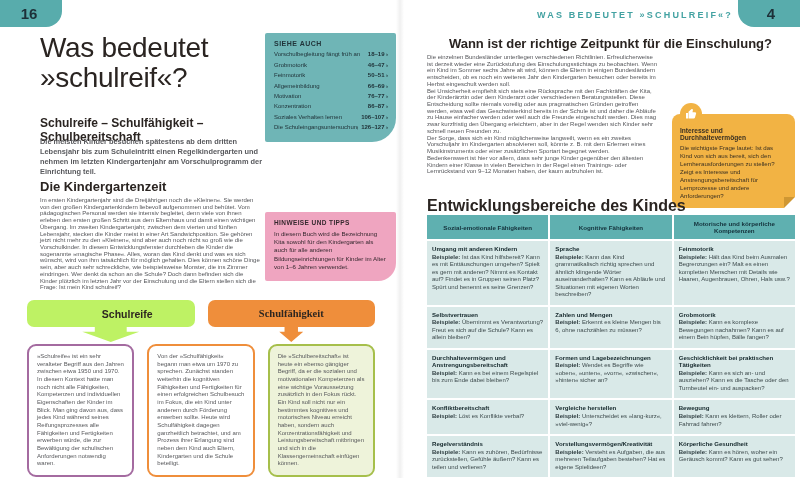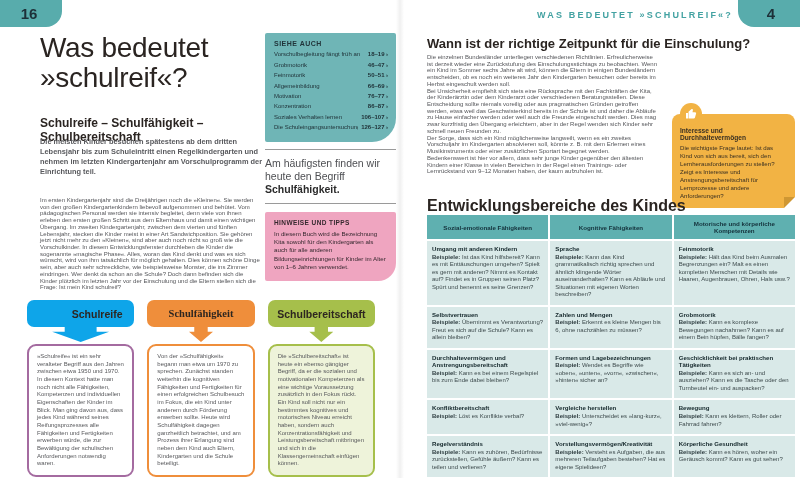--- a/index.html
+++ b/index.html
@@ -41,30 +41,30 @@
             border-radius:2px 2px 18px 2px;padding:7px 9px 10px;box-sizing:border-box;}
   .hint-title{font-size:6.5px;font-weight:bold;letter-spacing:0.4px;margin-bottom:4px;}
   .hint-body{font-size:6.2px;line-height:1.32;}
 
   .banners{position:absolute;left:27px;top:300px;width:348px;display:flex;gap:13px;}
   .banner-col{flex:1;}
   .banner{height:27px;border-radius:7px;display:flex;align-items:center;justify-content:center;
           font-size:10.5px;font-weight:bold;color:#2d2620;}
   .banner-arrow{width:24px;height:15px;margin:0 auto;
                 clip-path:polygon(22% 0,78% 0,78% 32%,100% 32%,50% 100%,0 32%,22% 32%);}
-  .b-purple{background:#0ea5e9;padding-left:33px;} .b-orange{background:#ef8e3b;font-family:Liberation Serif, serif;} .b-green{background:#a6bf4b;}
+  .b-purple{background:#bef264;padding-left:33px;} .b-orange{background:#ef8e3b;font-family:Liberation Serif, serif;} .b-green{background:#a6bf4b;}
 
   .term-boxes{position:absolute;left:27px;top:344px;width:348px;display:flex;gap:13px;}
   .term-box{flex:1;border:2px solid;border-radius:9px;background:#fff;padding:7px 8px;
             font-size:6px;line-height:1.28;color:#58595c;box-sizing:border-box;}
   .t-purple{border-color:#a46ba0;} .t-orange{border-color:#ef8e3b;}
   .t-green{border-color:#a6bf4b;background:#eef3da;}
 
   
-  .rp-heading1{position:absolute;left:427px;top:36px;width:345px;font-size:13px;font-weight:bold;color:#2a2421;}
+  .rp-heading1{position:absolute;left:427px;top:36px;width:345px;font-size:13px;font-weight:bold;color:#2a2421;text-align:right;}
   .rp-flow{position:absolute;left:427px;top:54px;width:368px;display:flex;gap:12px;}
   .rp-paras{width:233px;font-size:6px;line-height:1.12;color:#55565a;}
   .rp-paras p{margin:0;}
   .tip-wrap{position:relative;width:123px;margin-top:60px;}
   .tip-box{position:relative;background:#f2b344;border-radius:8px 8px 0 8px;padding:9px 8px 8px;
            color:#3a3022;box-sizing:border-box;}
   .tip-box::after{content:"";position:absolute;right:0;bottom:0;width:0;height:0;
                   border-top:11px solid #cf9733;border-right:11px solid #fff;}
   .tip-icon{position:absolute;top:-11px;left:8px;width:22px;height:22px;border-radius:50%;
             background:#f2b344;display:flex;align-items:center;justify-content:center;}
@@ -89,20 +89,21 @@
     <span>16</span>
   </div>
   <div class="running-title">WAS BEDEUTET »SCHULREIF«?</div>
   <div class="page-tab tab-right">
     <span>4</span>
   </div>
 
   <h1 class="lp-title" style="margin:0;font-weight:400;">Was bedeutet »schulreif«?</h1>
   <div class="lp-subtitle">Schulreife – Schulfähigkeit – Schulbereitschaft</div>
   <div class="lp-intro">Die meisten Kinder besuchen spätestens ab dem dritten Lebensjahr bis zum Schuleintritt einen Regelkindergarten und nehmen im letzten Kindergartenjahr am Vorschulprogramm der Einrichtung teil.</div>
+  <div class="lp-kg-heading">Die Kindergartenzeit</div>
   <div class="lp-body">Im ersten Kindergartenjahr sind die Dreijährigen noch die »Kleinen«. Sie werden von den großen Kindergartenkindern liebevoll aufgenommen und behütet. Vom pädagogischen Personal werden sie intensiv begleitet, denn viele von ihnen erleben den ersten großen Schritt aus dem Elternhaus und damit einen wichtigen Übergang. Im zweiten Kindergartenjahr, zwischen dem vierten und fünften Lebensjahr, stecken die Kinder meist in einer Art Sandwichposition. Sie gehören jetzt nicht mehr zu den »Kleinen«, sind aber auch noch nicht so groß wie die Vorschulkinder. In diesem Entwicklungsfenster durchleben die Kinder die sogenannte »magische Phase«. Alles, woran das Kind denkt und was es sich wünscht, wird von ihm tatsächlich für möglich gehalten. Dies können schöne Dinge sein, aber auch sehr schreckliche, wie beispielsweise Monster, die ins Zimmer eindringen. Wer denkt da schon an die Schule? Doch dann befinden sich die Kinder plötzlich im letzten Jahr vor der Einschulung und die Eltern stellen sich die Frage: Ist mein Kind schulreif?</div>
 
   <div class="sa-box">
     <div class="sa-title">SIEHE AUCH</div>
     <div class="sa-row">
       <span class="sa-label">Vorschulbegleitung fängt früh an</span>
       <span class="sa-pages">
           <span>18–19</span>
           <span>›</span>
         </span>
@@ -151,41 +152,34 @@
     </div>
     <div class="sa-row">
       <span class="sa-label">Die Schuleingangsuntersuchung</span>
       <span class="sa-pages">
           <span>126–127</span>
           <span>›</span>
         </span>
     </div>
   </div>
 
-  <div class="pull-quote">
-    <span>Am häufigsten finden wir heute den Begriff </span><b>Schulfähigkeit.</b>
-  </div>
 
   <div class="hint-box">
     <div class="hint-title">HINWEISE UND TIPPS</div>
     <div class="hint-body">In diesem Buch wird die Bezeichnung Kita sowohl für den Kindergarten als auch für alle anderen Bildungseinrichtungen für Kinder im Alter von 1–6 Jahren verwendet.</div>
   </div>
 
   <div class="banners">
     <div class="banner-col">
       <div class="banner b-purple">Schulreife</div>
       <div class="banner-arrow b-purple"></div>
     </div>
     <div class="banner-col">
       <div class="banner b-orange">Schulfähigkeit</div>
       <div class="banner-arrow b-orange"></div>
-    </div>
-    <div class="banner-col">
-      <div class="banner b-green">Schulbereitschaft</div>
-      <div class="banner-arrow b-green"></div>
     </div>
   </div>
 
   <div class="term-boxes">
     <div class="term-box t-purple">»Schulreife« ist ein sehr veralteter Begriff aus den Jahren zwischen etwa 1950 und 1970. In diesem Kontext hatte man noch nicht alle Fähigkeiten, Kompetenzen und individuellen Eigenschaften der Kinder im Blick. Man ging davon aus, dass jedes Kind während seines Reifungsprozesses alle Fähigkeiten und Fertigkeiten erwerben würde, die zur Bewältigung der schulischen Anforderungen notwendig waren.</div>
     <div class="term-box t-orange">Von der »Schulfähigkeit« begann man etwa um 1970 zu sprechen. Zunächst standen weiterhin die kognitiven Fähigkeiten und Fertigkeiten für einen erfolgreichen Schulbesuch im Fokus, die ein Kind unter anderem durch Förderung erwerben sollte. Heute wird Schulfähigkeit dagegen ganzheitlich betrachtet, und am Prozess ihrer Erlangung sind neben dem Kind auch Eltern, Kindergarten und die Schule beteiligt.</div>
     <div class="term-box t-green">Die »Schulbereitschaft« ist heute ein ebenso gängiger Begriff, da er die sozialen und motivationalen Kompetenzen als eine wichtige Voraussetzung zusätzlich in den Fokus rückt. Ein Kind soll nicht nur ein bestimmtes kognitives und motorisches Niveau erreicht haben, sondern auch Konzentrationsfähigkeit und Leistungsbereitschaft mitbringen und sich in die Klassengemeinschaft einfügen können.</div>
   </div>
 
   <div class="gutter"></div>

